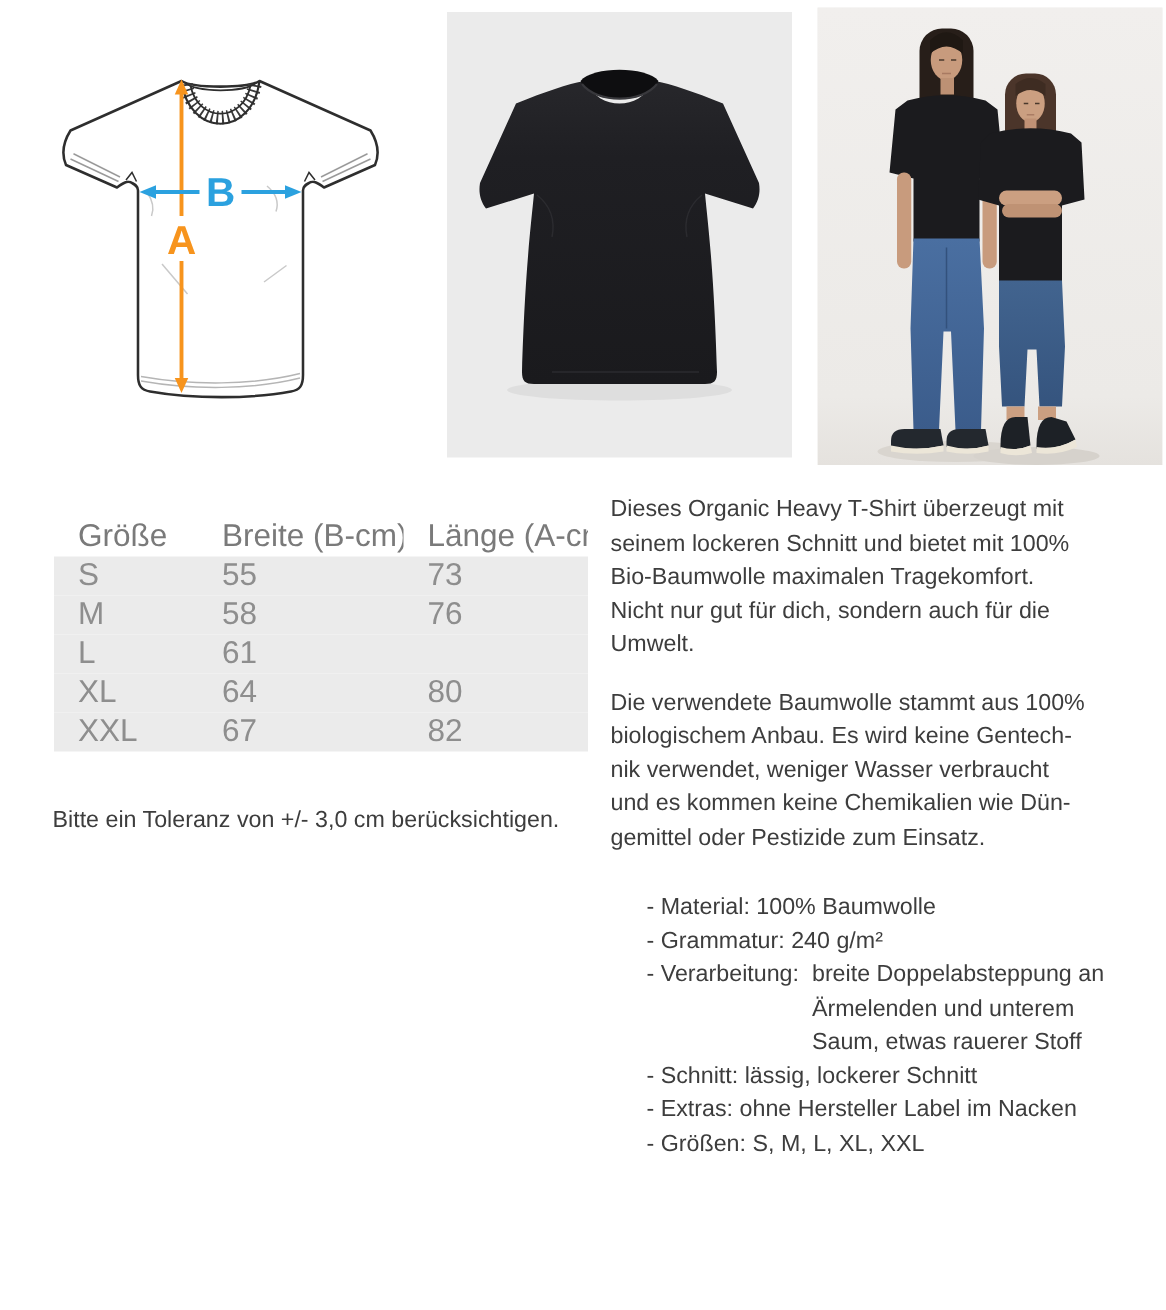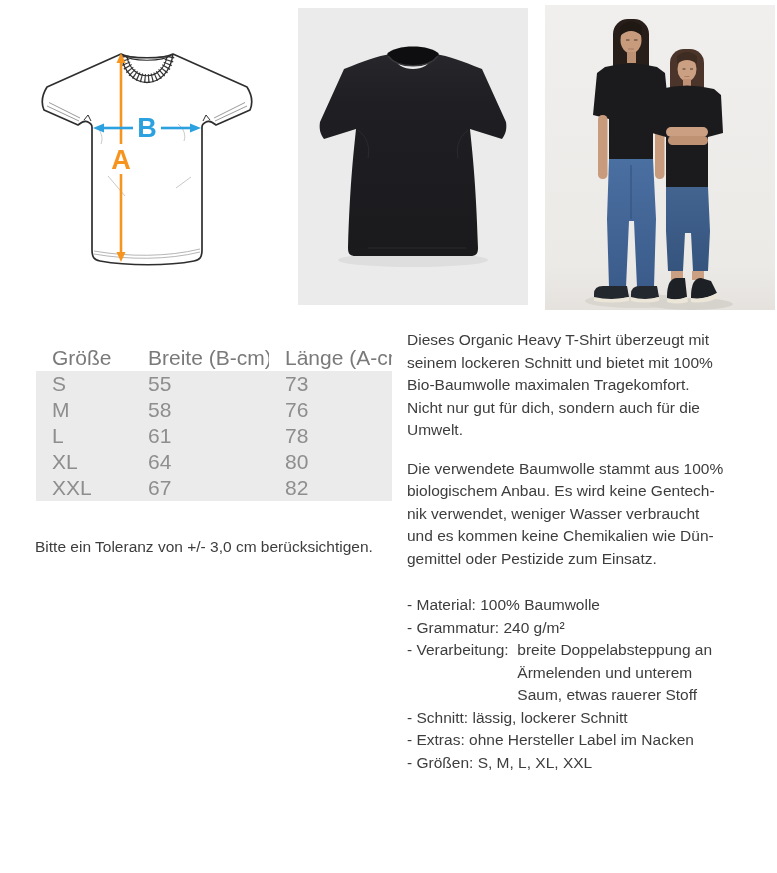--- a/index.html
+++ b/index.html
@@ -27,21 +27,21 @@
   .c1{width:96px;}
   .c2{width:137px;}
   .c3{width:123px;}
 
   .tolerance{left:35px;top:538px;width:370px;font-size:15.5px;color:#3d3d3d;}
 
   
   .description{left:407px;top:329px;width:370px;font-size:15.5px;line-height:22.5px;color:#3d3d3d;}
   .desc-p{margin:0 4px 16px 0;white-space:pre-line;}
   .spec-list{margin-top:24px;}
-  .spec-item{display:flex;align-items:flex-start;}
+  .spec-item{display:flex;align-items:flex-start;margin-left:24px;}
   .spec-label{white-space:pre;}
   .spec-value{white-space:pre-line;}
 </style>
 </head>
 <body>
 
 <div class="page">
 
   <div class="abs img-box img-diagram">
     <svg viewBox="0 0 232 254">
@@ -203,21 +203,20 @@
         <div class="t-cell c3">73</div>
       </div>
       <div class="t-row">
         <div class="t-cell c1">M</div>
         <div class="t-cell c2">58</div>
         <div class="t-cell c3">76</div>
       </div>
       <div class="t-row" style="background:#ebebeb;">
         <div class="t-cell c1">L</div>
         <div class="t-cell c2">61</div>
-        <div class="t-cell c3">78</div>
       </div>
       <div class="t-row">
         <div class="t-cell c1">XL</div>
         <div class="t-cell c2">64</div>
         <div class="t-cell c3">80</div>
       </div>
       <div class="t-row" style="background:#ebebeb;align-items:flex-end;">
         <div class="t-cell c1">XXL</div>
         <div class="t-cell c2">67</div>
         <div class="t-cell c3">82</div>

